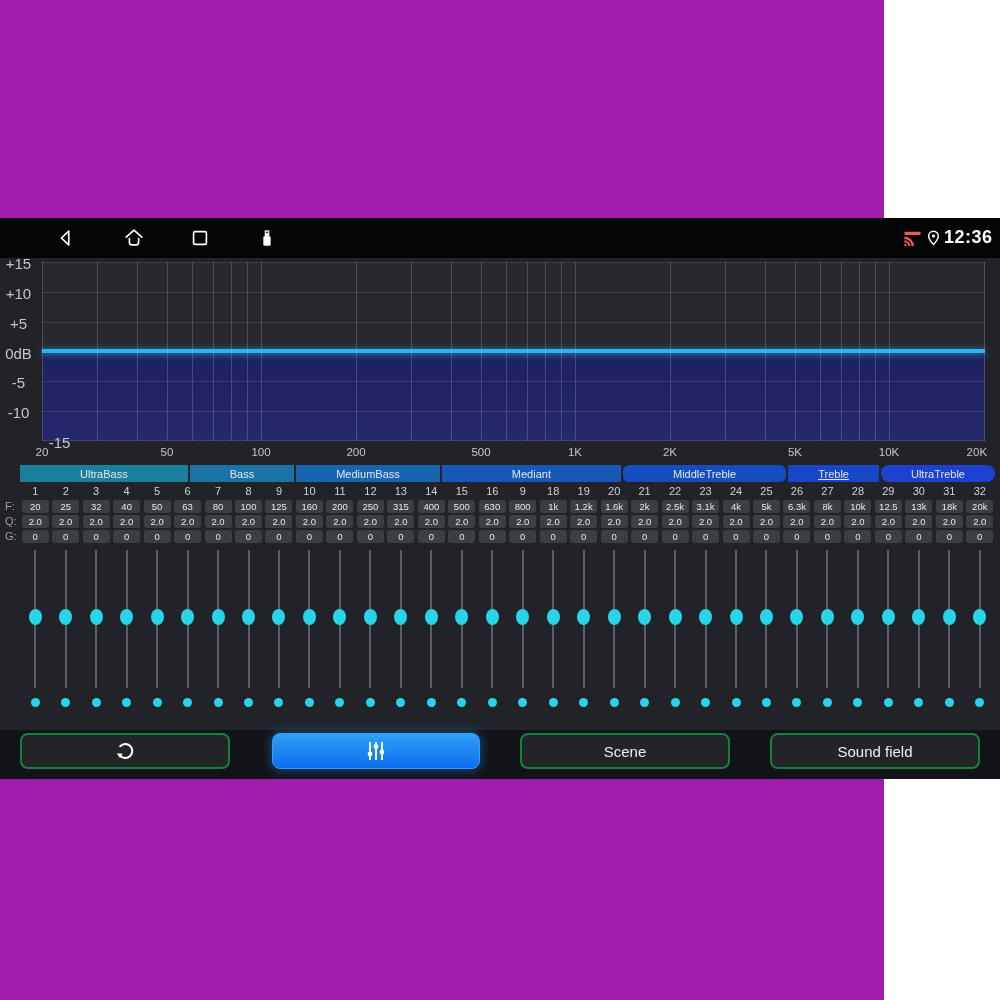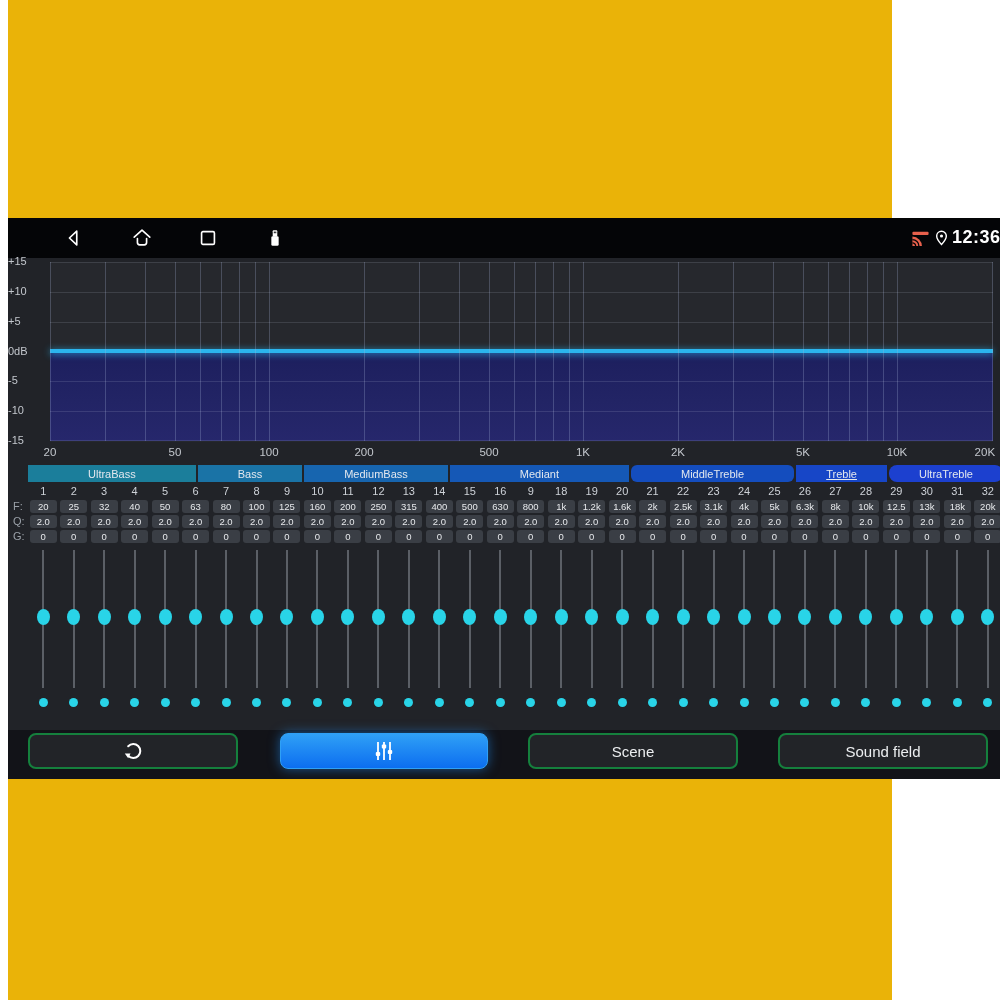--- a/index.html
+++ b/index.html
@@ -1,31 +1,31 @@
 <!DOCTYPE html>
 <html><head>
 <meta charset="utf-8">
 <style>
   html,body{margin:0;padding:0;}
   body{width:1000px;height:1000px;background:#ffffff;font-family:"Liberation Sans",sans-serif;overflow:hidden;}
-  .screen{position:relative;width:884px;height:1000px;background:#eab308;margin-left:8px;}
+  .screen{position:relative;width:884px;height:1000px;background:#a21caf;}
   .content{position:absolute;left:0;top:218px;width:1000px;height:561px;background:#212328;overflow:hidden;}
 
   
   .statusbar{position:absolute;left:0;top:0;width:1000px;height:40px;background:#040507;}
   .navicon{position:absolute;top:9px;width:22px;height:22px;cursor:pointer;}
   .time{position:absolute;left:944px;top:9px;font-size:18px;font-weight:bold;color:#ffffff;letter-spacing:.5px;}
 
   
   .plot{position:absolute;left:42px;top:44px;width:943px;height:180px;background:#26282d;}
   .fill-below{position:absolute;left:0;top:91px;width:943px;height:88px;background:linear-gradient(180deg,#1d1f5e 0%,#222465 55%,#26276c 100%);}
   .vline{position:absolute;top:0;width:1px;height:179px;background:rgba(167,180,214,0.28);}
   .hline{position:absolute;left:0;width:943px;height:1px;background:rgba(205,215,235,0.14);}
   .zero-line{position:absolute;left:0;top:87px;width:943px;height:4px;background:#2bb5ee;box-shadow:0 1px 7px rgba(43,181,238,.85);}
-  .db-label{position:absolute;left:0;width:37px;text-align:left;font-size:11px;color:#c3c7cd;}
+  .db-label{position:absolute;left:0;width:37px;text-align:center;font-size:15px;color:#c3c7cd;}
   .freq-label{position:absolute;top:228px;font-size:11.5px;color:#c3c7cd;transform:translateX(-50%);white-space:nowrap;}
 
   
   .band-bar{position:absolute;left:20px;top:247px;width:975px;height:17px;display:flex;gap:2px;}
   .band-seg{height:17px;display:flex;align-items:center;justify-content:center;font-size:11px;color:#e2e7ee;cursor:pointer;}
 
   
   .channels{position:absolute;left:20px;top:266px;width:975px;display:grid;grid-template-columns:repeat(32,1fr);}
   .chan-col{display:flex;flex-direction:column;align-items:center;}
   .chan-num{height:14px;line-height:14px;font-size:11px;color:#ced2d8;}
@@ -121,21 +121,21 @@
         <div class="hline" style="top: 149px;"></div>
         <div class="hline" style="top: 178px;"></div>
       </div>
     <div id="db-labels">
         <div class="db-label" style="top: 37px;">+15</div>
         <div class="db-label" style="top: 67px;">+10</div>
         <div class="db-label" style="top: 97px;">+5</div>
         <div class="db-label" style="top: 127px;">0dB</div>
         <div class="db-label" style="top: 156px;">-5</div>
         <div class="db-label" style="top: 186px;">-10</div>
-        <div class="db-label" style="top: 216px;">-15</div>
+        <div class="db-label" style="top: 216px; padding-left: 41px;">-15</div>
       </div>
     <div id="freq-labels">
         <div class="freq-label" style="left: 42px;">20</div>
         <div class="freq-label" style="left: 167px;">50</div>
         <div class="freq-label" style="left: 261px;">100</div>
         <div class="freq-label" style="left: 356px;">200</div>
         <div class="freq-label" style="left: 481px;">500</div>
         <div class="freq-label" style="left: 575px;">1K</div>
         <div class="freq-label" style="left: 670px;">2K</div>
         <div class="freq-label" style="left: 795px;">5K</div>

